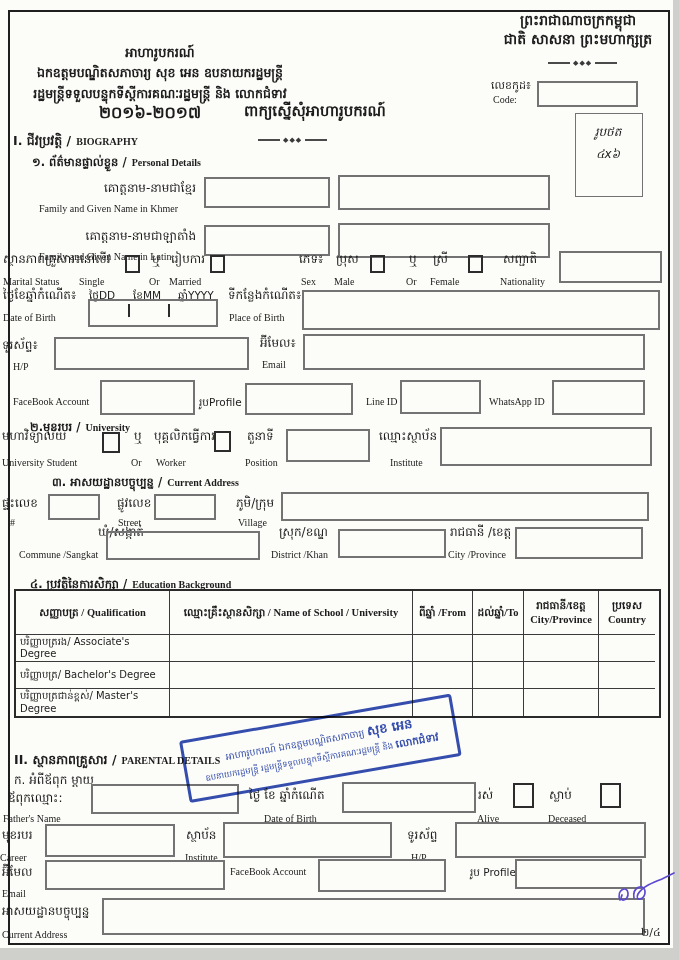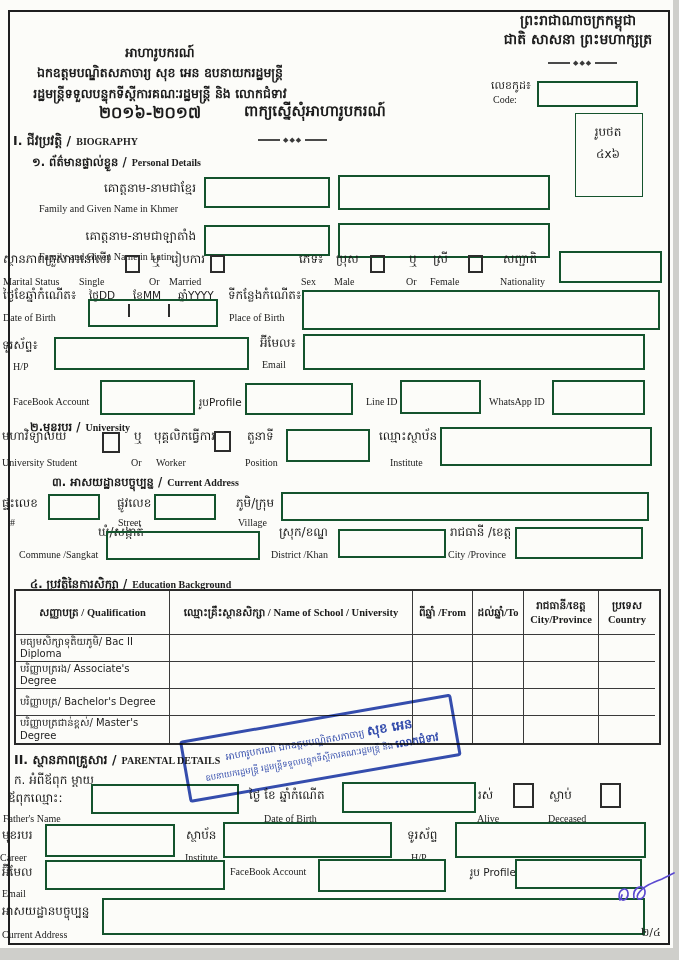--- a/index.html
+++ b/index.html
@@ -5,21 +5,21 @@
   html,body{margin:0;padding:0;}
   body{width:679px;height:960px;background:#cfcfcb;position:relative;overflow:hidden;
        font-family:"DejaVu Sans","Liberation Sans",sans-serif;color:#1c1c1c;}
   .paper{position:absolute;left:0;top:0;width:673px;height:948px;background:#fcfcf9;}
   .frame{position:absolute;left:8px;top:10px;width:658px;height:931px;border:2px solid #1f1f1f;background:transparent;}
   .lb{position:absolute;white-space:nowrap;line-height:1.15;}
   .km{font-size:12px;}
   .en{font-family:"Liberation Serif",serif;font-size:10px;}
   .b{font-weight:bold;}
   .sm{font-size:10.5px;}
-  .box{position:absolute;border:2px solid #14532d;background:transparent;box-sizing:border-box;}
+  .box{position:absolute;border:2px solid #737373;background:transparent;box-sizing:border-box;font-style:italic;}
   .thin{border-width:1.5px;}
   .cb{position:absolute;border:2px solid #2c2c2c;background:transparent;box-sizing:border-box;}
   .ctr{text-align:center;}
   .rt{text-align:right;}
   .orn{position:absolute;display:flex;align-items:center;gap:3px;color:#3a3a3a;}
   .orn i{display:block;width:22px;height:1.5px;background:#4a4a4a;}
   .orn s{text-decoration:none;font-size:7px;letter-spacing:1px;color:#3a3a3a;}
   .tick{position:absolute;width:1.5px;background:#2c2c2c;}
   
   .edu{position:absolute;left:14px;top:589px;width:647px;border:2px solid #2a2a2a;box-sizing:border-box;}
@@ -209,28 +209,20 @@
     <div class="td">
         <span>រាជធានី/ខេត្ត</span>
         <span>City/Province</span>
       </div>
     <div class="td">
         <span>ប្រទេស</span>
         <span>Country</span>
       </div>
   </div>
   <div class="tr row">
-    <div class="td lab">មធ្យមសិក្សាទុតិយភូមិ/ Bac II Diploma</div>
-    <div class="td"></div>
-    <div class="td"></div>
-    <div class="td"></div>
-    <div class="td"></div>
-    <div class="td"></div>
-  </div>
-  <div class="tr row">
     <div class="td lab">បរិញ្ញាបត្ររង/ Associate's Degree</div>
     <div class="td"></div>
     <div class="td"></div>
     <div class="td"></div>
     <div class="td"></div>
     <div class="td"></div>
   </div>
   <div class="tr row">
     <div class="td lab">បរិញ្ញាបត្រ/ Bachelor's Degree</div>
     <div class="td"></div>

